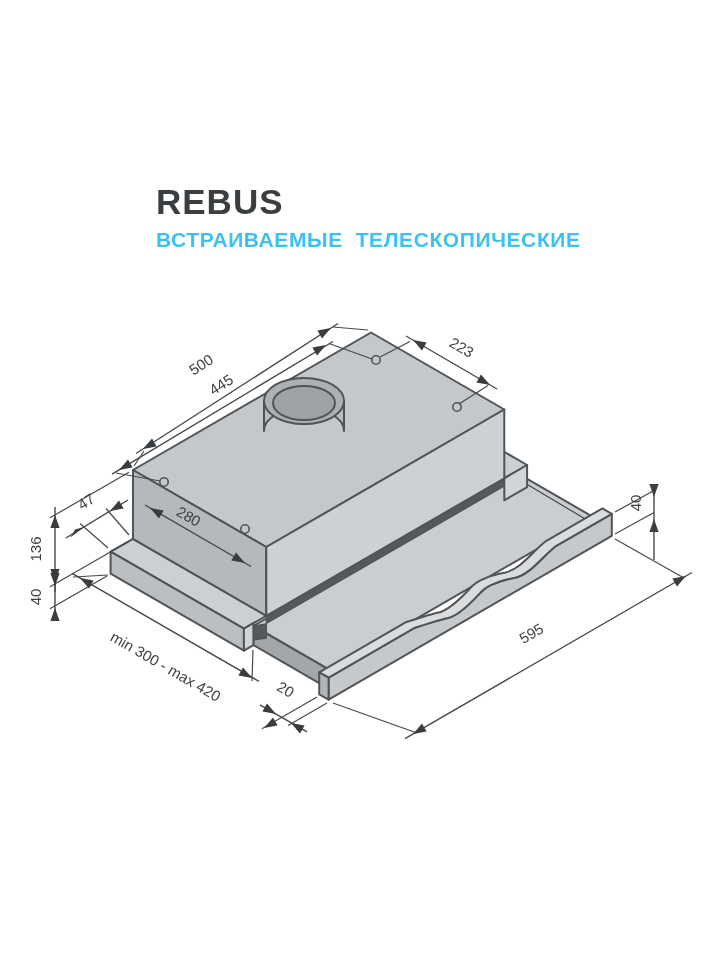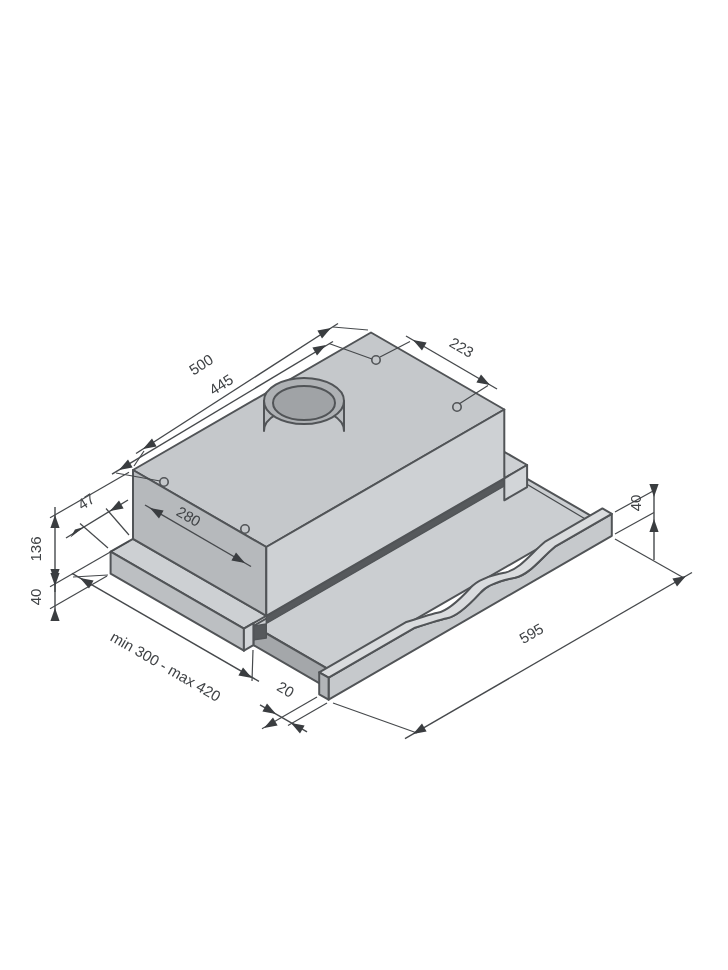--- a/index.html
+++ b/index.html
@@ -15,20 +15,24 @@
   .extline{stroke:#46494c;stroke-width:1.2;fill:none;}
   .arrow{fill:#3a3d40;stroke:none;}
   .dimtext{font-family:"Liberation Sans",sans-serif;font-size:15px;fill:#3f4245;}
   .hole{fill:#c5c8cb;stroke:#515457;stroke-width:1.6;}
 </style>
 </head>
 <body>
 
 <div class="page">
 
+  <div class="brand">
+    <div class="brand-title" style="color: rgb(59, 62, 64);">REBUS</div>
+    <div class="brand-subtitle" style="color: rgb(62, 193, 240);">ВСТРАИВАЕМЫЕ  ТЕЛЕСКОПИЧЕСКИЕ</div>
+  </div>
 
   <svg width="728" height="970" viewBox="0 0 728 970">
 
     <g>
       <polygon class="face" fill="#cbced1" points="253.4,625.9 517.6,473.3 592.8,516.8 328.6,669.4"></polygon>
       <line class="extline" x1="513" y1="476" x2="587" y2="520"></line>
       <polygon class="face" fill="#a4a7aa" points="253.4,625.9 328.6,669.4 328.6,688.6 253.4,645.1"></polygon>
       <polygon class="dark" points="253.4,626 266.3,624 266.3,638 253.4,640"></polygon>
       <polygon class="dark" points="266.3,615.8 504.3,478.3 504.3,486 266.3,623.5"></polygon>
     </g>

